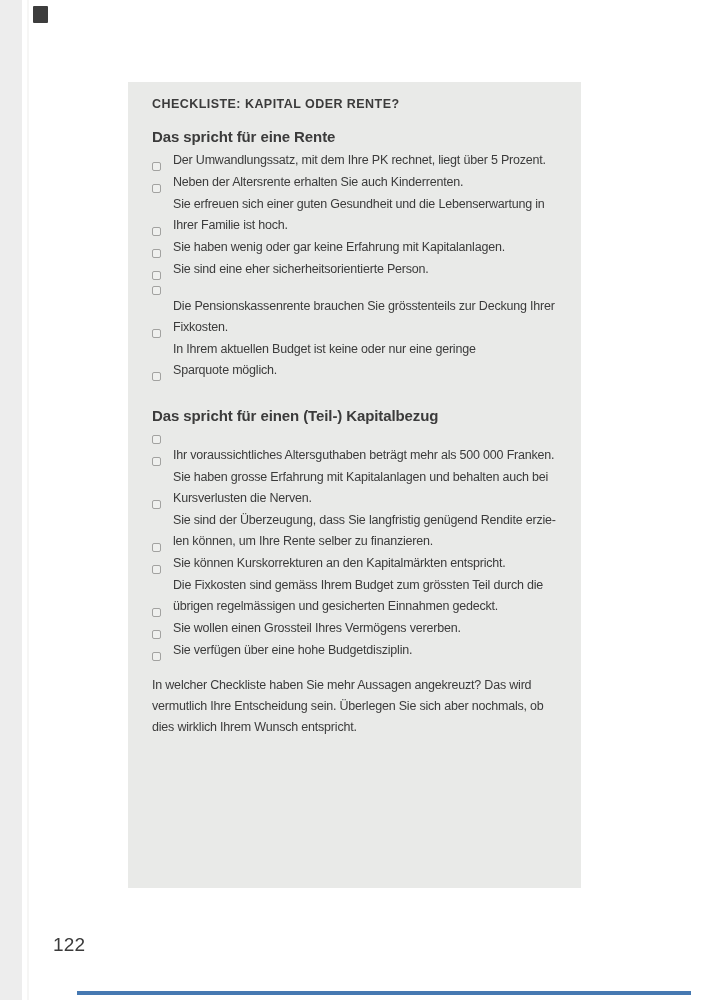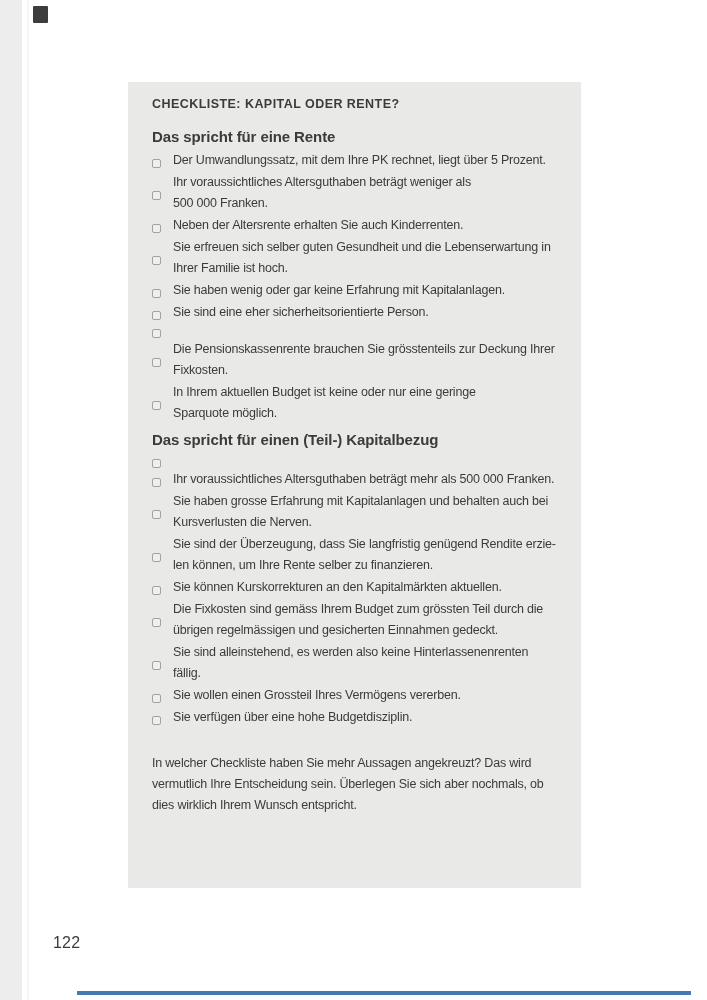--- a/index.html
+++ b/index.html
@@ -51,56 +51,56 @@
   }
   .section-heading {
     font-size: 15px;
     font-weight: 700;
     letter-spacing: -0.1px;
     line-height: 14px;
     margin-bottom: 6px;
     color: var(--text, #3b3b3b);
   }
   .section + .section .section-heading {
-    margin-top: 9px;
+    margin-top: 28px;
     margin-bottom: 7px;
   }
   .check-item {
     display: flex;
-    align-items: center;
+    align-items: flex-end;
     margin-bottom: 1px;
   }
   .checkbox {
     flex: none;
     width: 9px; height: 9px;
     margin-top: 5px;
     border: 1px solid var(--cb, #a2a2a0);
     border-radius: 2px;
     background: #eff0ee;
   }
   .item-text {
     margin-left: 12px;
     font-size: 12.5px;
     letter-spacing: -0.2px;
     line-height: 21px;
     white-space: pre;
     color: var(--text, #3b3b3b);
   }
   .closing {
-    margin-top: 25px;
+    margin-top: 14px;
     font-size: 12.5px;
     letter-spacing: -0.2px;
     line-height: 21px;
     white-space: pre;
     color: var(--text, #3b3b3b);
   }
   .page-number {
     position: absolute;
     left: 53px; top: 934px;
-    font-size: 16px;
+    font-size: 19px;
     letter-spacing: 0.2px;
     color: var(--text, #3b3b3b);
   }
   .footer-rule {
     position: absolute;
     left: 77px; top: 991px;
     width: 614px; height: 4px;
     background: var(--accent, #4679b2);
   }
 </style>
@@ -116,30 +116,25 @@
     <div class="box-title">CHECKLISTE: KAPITAL ODER RENTE?</div>
     <div id="sections">
         <div class="section">
           <div class="section-heading">Das spricht für eine Rente</div>
           <div class="check-item">
             <span class="checkbox"></span>
             <span class="item-text">Der Umwandlungssatz, mit dem Ihre PK rechnet, liegt über 5 Prozent.</span>
           </div>
           <div class="check-item">
             <span class="checkbox"></span>
-            <span class="item-text">Ihr voraussichtliches Altersguthaben beträgt weniger als
-500 000 Franken.</span>
-          </div>
-          <div class="check-item">
-            <span class="checkbox"></span>
             <span class="item-text">Neben der Altersrente erhalten Sie auch Kinderrenten.</span>
           </div>
           <div class="check-item">
             <span class="checkbox"></span>
-            <span class="item-text">Sie erfreuen sich selber guten Gesundheit und die Lebenserwartung in
+            <span class="item-text">Sie erfreuen sich einer guten Gesundheit und die Lebenserwartung in
 Ihrer Familie ist hoch.</span>
           </div>
           <div class="check-item">
             <span class="checkbox"></span>
             <span class="item-text">Sie haben wenig oder gar keine Erfahrung mit Kapitalanlagen.</span>
           </div>
           <div class="check-item">
             <span class="checkbox"></span>
             <span class="item-text">Sie sind eine eher sicherheitsorientierte Person.</span>
           </div>
@@ -171,31 +166,26 @@
             <span class="item-text">Sie haben grosse Erfahrung mit Kapitalanlagen und behalten auch bei
 Kursverlusten die Nerven.</span>
           </div>
           <div class="check-item">
             <span class="checkbox"></span>
             <span class="item-text">Sie sind der Überzeugung, dass Sie langfristig genügend Rendite erzie-
 len können, um Ihre Rente selber zu finanzieren.</span>
           </div>
           <div class="check-item">
             <span class="checkbox"></span>
-            <span class="item-text">Sie können Kurskorrekturen an den Kapitalmärkten aktuellen.</span>
+            <span class="item-text">Sie können Kurskorrekturen an den Kapitalmärkten entspricht.</span>
           </div>
           <div class="check-item">
             <span class="checkbox"></span>
             <span class="item-text">Die Fixkosten sind gemäss Ihrem Budget zum grössten Teil durch die
 übrigen regelmässigen und gesicherten Einnahmen gedeckt.</span>
-          </div>
-          <div class="check-item">
-            <span class="checkbox"></span>
-            <span class="item-text">Sie sind alleinstehend, es werden also keine Hinterlassenenrenten
-fällig.</span>
           </div>
           <div class="check-item">
             <span class="checkbox"></span>
             <span class="item-text">Sie wollen einen Grossteil Ihres Vermögens vererben.</span>
           </div>
           <div class="check-item">
             <span class="checkbox"></span>
             <span class="item-text">Sie verfügen über eine hohe Budgetdisziplin.</span>
           </div>
         </div>

